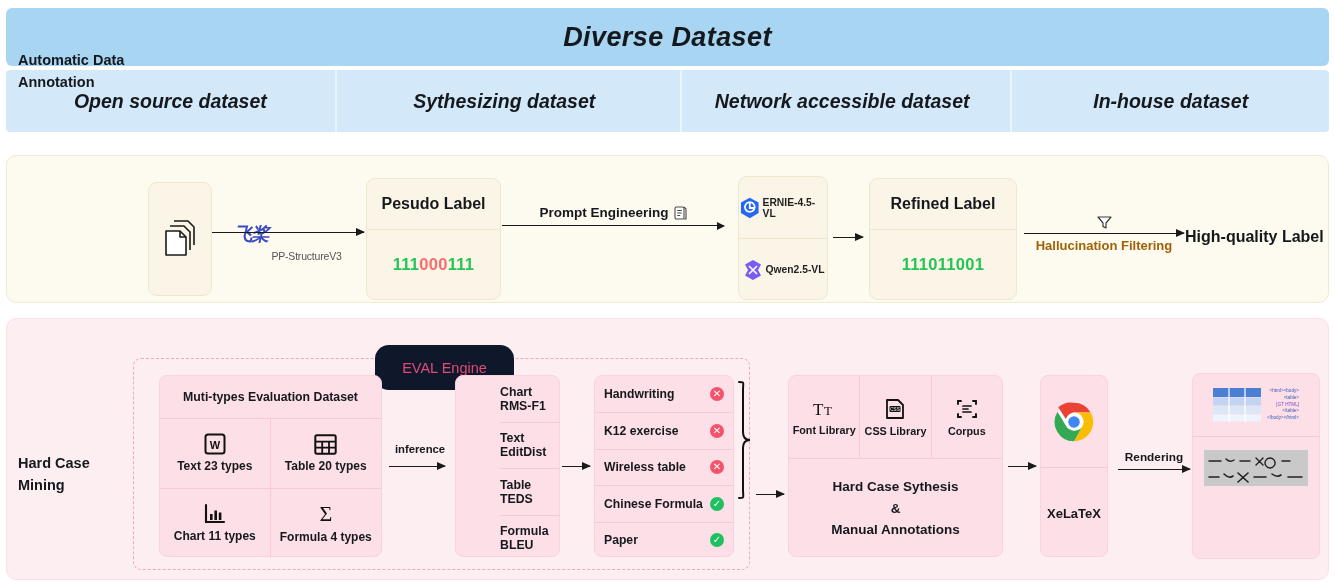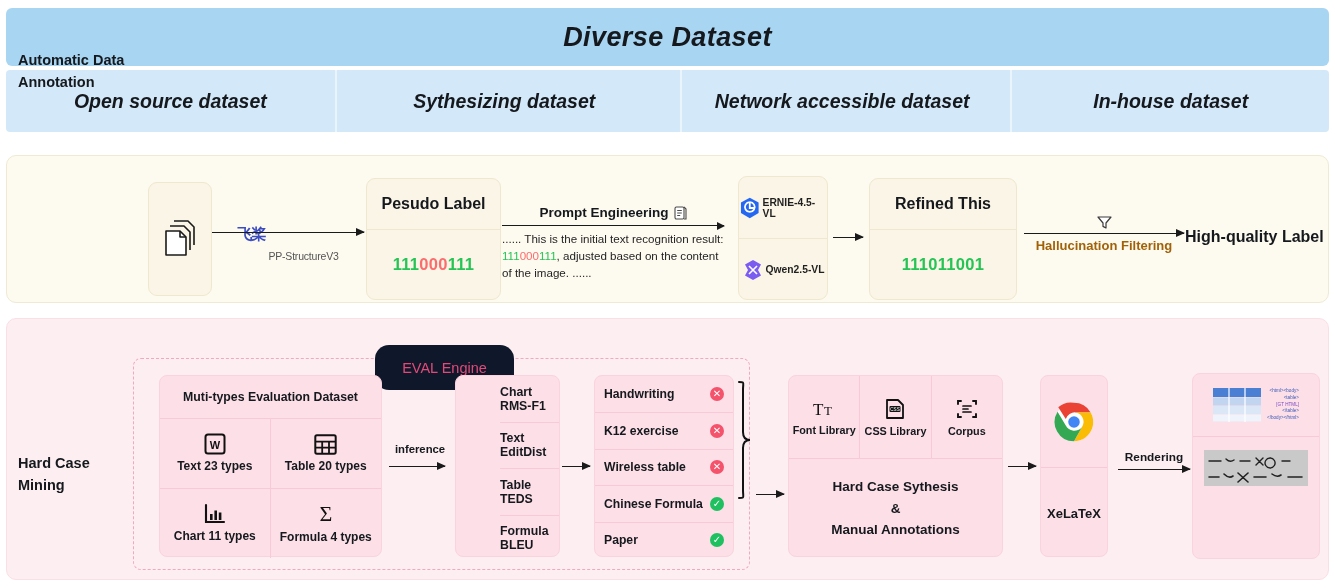--- a/index.html
+++ b/index.html
@@ -51,21 +51,21 @@
   .card-doc{
     position:absolute;left:148px;top:182px;width:62px;height:112px;
     background:#faf5e6;border:1px solid #f0e7cf;border-radius:9px;
     display:flex;align-items:center;justify-content:center;
   }
   .arr-pp{position:absolute;left:212px;top:232px;width:152px;}
   .pp-top{
     position:absolute;left:0;top:-26px;width:152px;
     display:flex;align-items:center;gap:3px;justify-content:center;
   }
-  .pp-logo{font-size:15px;font-weight:bold;color:#3b4cc0;letter-spacing:-1px;}
+  .pp-logo{font-size:18px;font-weight:bold;color:#3b4cc0;font-style:italic;letter-spacing:-1px;}
   .pp-name{font-size:10.5px;color:#555;letter-spacing:-.2px;margin-top:44px;}
 
   .card-pseudo{
     position:absolute;left:366px;top:178px;width:133px;height:120px;
     background:#faf5e6;border:1px solid #f0e7cf;border-radius:9px;
   }
   .card-refined{
     position:absolute;left:869px;top:178px;width:146px;height:120px;
     background:#faf5e6;border:1px solid #f0e7cf;border-radius:9px;
   }
@@ -286,21 +286,20 @@
   <div class="prompt-wrap">
     <div class="prompt-head">
       <span>Prompt Engineering</span>
       <svg width="13" height="15" viewBox="0 0 13 15">
         <rect x="1" y="2" width="9" height="12" rx="1.4" fill="#fff" stroke="#4a4a4a" stroke-width="1.1"></rect>
         <path d="M10 2 l2 2 v10 h-2" fill="none" stroke="#4a4a4a" stroke-width="1.1"></path>
         <path d="M3.2 5.5h4.6M3.2 8h4.6M3.2 10.5h3" stroke="#4a4a4a" stroke-width="1"></path>
       </svg>
     </div>
     <div class="prompt-line"></div>
-    <div class="prompt-body"><span>...... This is the initial text recognition result: </span><span class="g">111</span><span class="r">000</span><span class="g">111</span><span>, adjusted based on the content of the image. ......</span></div>
   </div>
 
   <div class="card-models">
     <div class="model-cell">
       <svg width="22" height="24" viewBox="0 0 22 24">
         <path d="M11 1.5 L20 6.5 V17 L11 22.5 L2 17 V6.5 Z" fill="#2468f2"></path>
         <path d="M11 6 a5 5 0 1 0 0.1 0 M11 6 v6 h5" fill="none" stroke="#fff" stroke-width="1.8"></path>
       </svg>
       <span class="mname">ERNIE-4.5-VL</span>
     </div>
@@ -309,21 +308,21 @@
         <path d="M11 2 L19 6.5 L16 12 L19 17.5 L11 22 L3 17.5 L6 12 L3 6.5 Z" fill="#7b5cf0"></path>
         <path d="M7 8 l8 8 M15 8 l-8 8" stroke="#fff" stroke-width="1.6"></path>
       </svg>
       <span class="mname">Qwen2.5-VL</span>
     </div>
   </div>
 
   <div class="arr-plain" style="left:833px;top:237px;width:30px;"></div>
 
   <div class="card-refined">
-    <div class="lbl-head">Refined This</div>
+    <div class="lbl-head">Refined Label</div>
     <div class="lbl-bits g">111011001</div>
   </div>
 
   <div class="hall-wrap">
     <div class="hall-icon">
       <svg width="17" height="17" viewBox="0 0 17 17">
         <path d="M2 3 h13 l-5 6 v5 l-3 -1.6 v-3.4 z" fill="#fff" stroke="#3a3a3a" stroke-width="1.2" stroke-linejoin="round"></path>
       </svg>
     </div>
     <div class="hall-line"></div>

